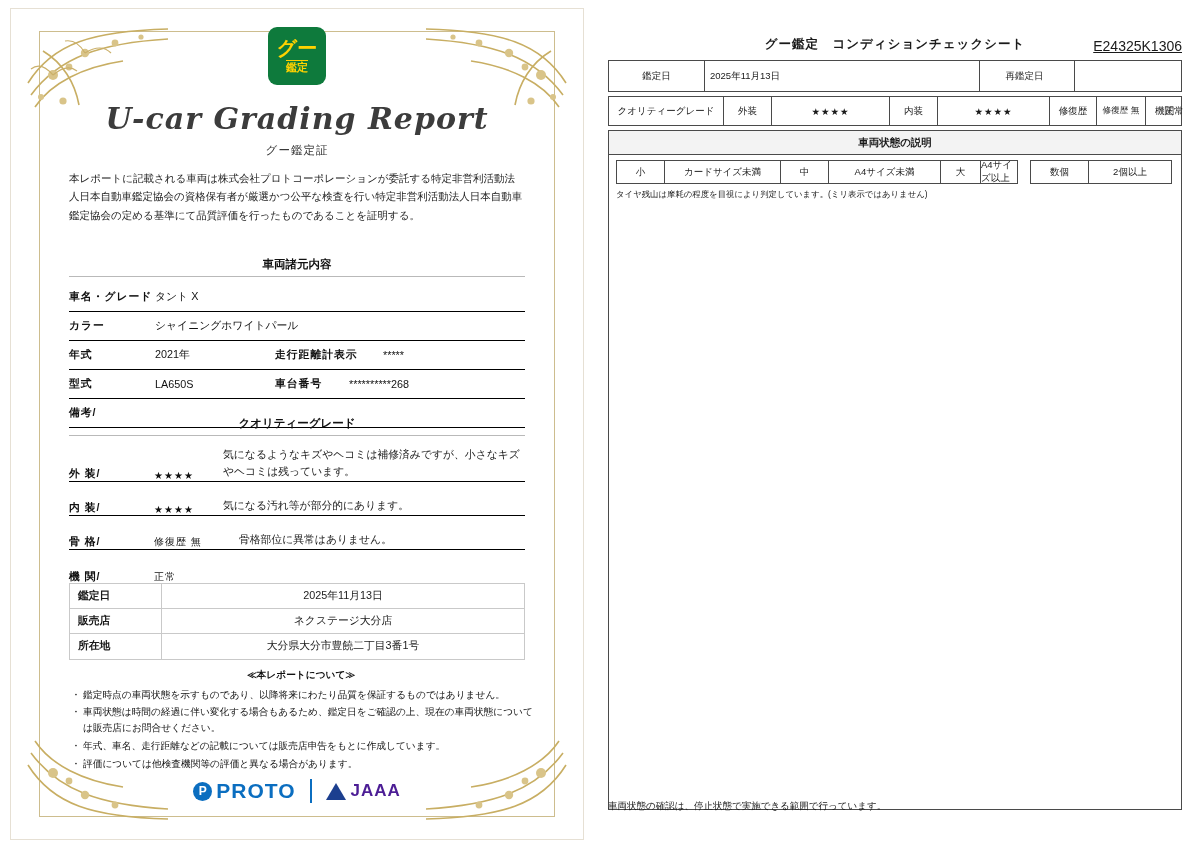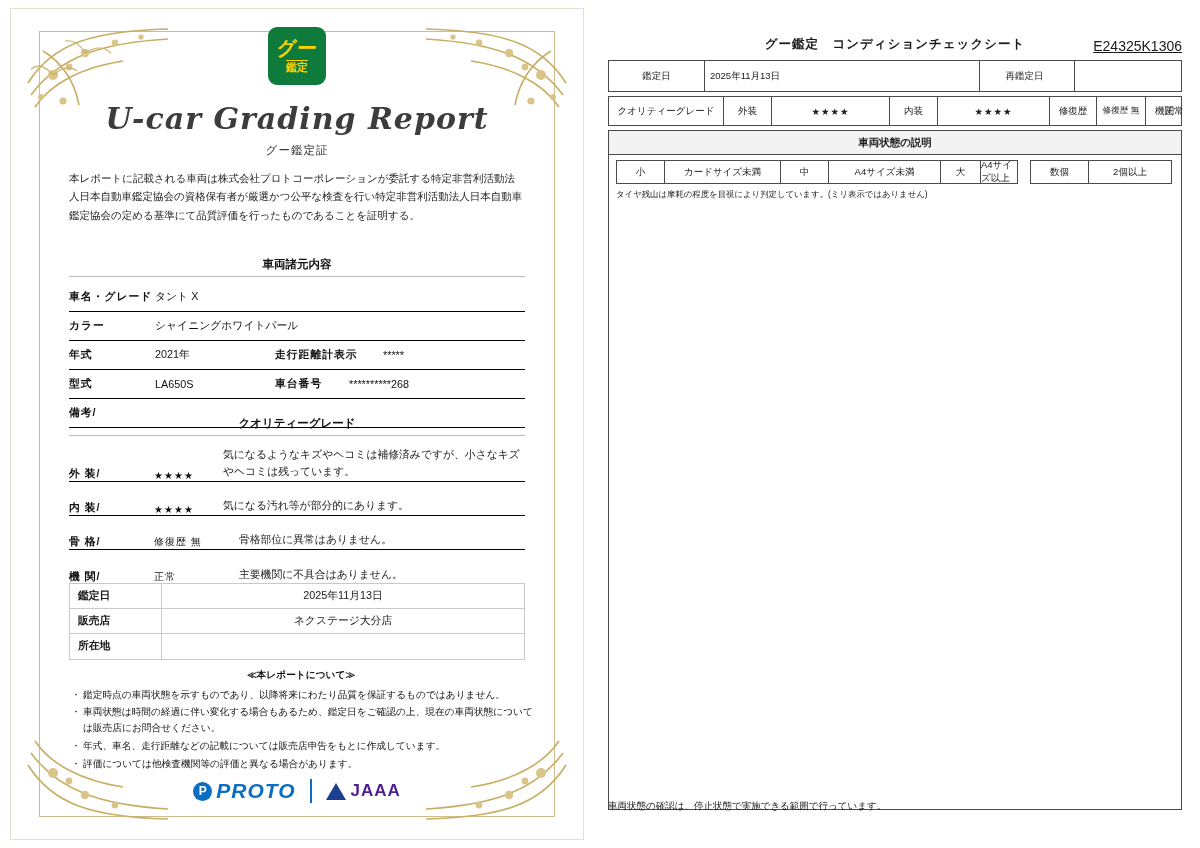--- a/index.html
+++ b/index.html
@@ -85,21 +85,21 @@
 
   .notes { position:absolute; left:58px; right:50px; top:658px; font-size:9.7px; line-height:1.62; color:#111; }
   .notes .nh { text-align:center; font-weight:bold; margin-bottom:4px; }
   .notes ul { margin:0; padding-left:14px; list-style:none; }
   .notes li { position:relative; margin-bottom:2px; }
   .notes li:before { content:"・"; position:absolute; left:-12px; }
 
   .brandbar { position:absolute; left:0; right:0; bottom:36px; display:flex; align-items:center; justify-content:center; gap:14px; }
   .proto { display:flex; align-items:center; gap:4px; }
   .proto .pcirc { width:19px;height:19px;border-radius:50%;background:#0b6ec0;color:#fff;font-size:12px;font-weight:bold;display:flex;align-items:center;justify-content:center; }
-  .proto .ptxt { font-size:21px; font-weight:bold; color:#0b6ec0; letter-spacing:1px; font-family:"Liberation Sans", sans-serif;font-style:italic;}
+  .proto .ptxt { font-size:21px; font-weight:bold; color:#0b6ec0; letter-spacing:1px; font-family:"Liberation Sans", sans-serif;}
   .vsep { width:2px; height:24px; background:#0b6ec0; }
   .jaaa { display:flex; align-items:center; gap:5px; }
   .jaaa .tri { width:0;height:0;border-left:10px solid transparent;border-right:10px solid transparent;border-bottom:17px solid #1c3f8f; }
   .jaaa .jtxt { font-size:17px; font-weight:bold; color:#4c1d95; letter-spacing:1px; }
 
   
   .right-sheet { position:absolute; left:598px; top:8px; width:594px; height:832px; background:#fff; }
   .rs-title { position:absolute; left:0; right:0; top:28px; text-align:center; font-size:12.5px; font-weight:bold; letter-spacing:1px; }
   .rs-code { position:absolute; right:10px; top:30px; font-size:14px;text-decoration:underline; }
 
@@ -261,35 +261,35 @@
         <span class="desc">気になる汚れ等が部分的にあります。</span>
       </div>
       <div class="r">
         <span class="lbl">骨 格/</span>
         <span class="stars" style="width:72px">修復歴 無</span>
         <span class="desc">骨格部位に異常はありません。</span>
       </div>
       <div class="r" style="border-bottom:none">
         <span class="lbl">機 関/</span>
         <span class="stars" style="width:72px">正常</span>
-        <span class="desc">主要機関に不具合はありません。</span>
       </div>
     </div>
 
     <div class="info-tbl">
       <div class="ir">
         <span class="ik">鑑定日</span>
         <span class="iv">2025年11月13日</span>
       </div>
       <div class="ir">
         <span class="ik">販売店</span>
         <span class="iv">ネクステージ大分店</span>
       </div>
       <div class="ir">
         <span class="ik">所在地</span>
+        <span class="iv">大分県大分市豊饒二丁目3番1号</span>
       </div>
     </div>
 
     <div class="notes">
       <div class="nh">≪本レポートについて≫</div>
       <ul>
         <li>鑑定時点の車両状態を示すものであり、以降将来にわたり品質を保証するものではありません。</li>
         <li>車両状態は時間の経過に伴い変化する場合もあるため、鑑定日をご確認の上、現在の車両状態については販売店にお問合せください。</li>
         <li>年式、車名、走行距離などの記載については販売店申告をもとに作成しています。</li>
         <li>評価については他検査機関等の評価と異なる場合があります。</li>

